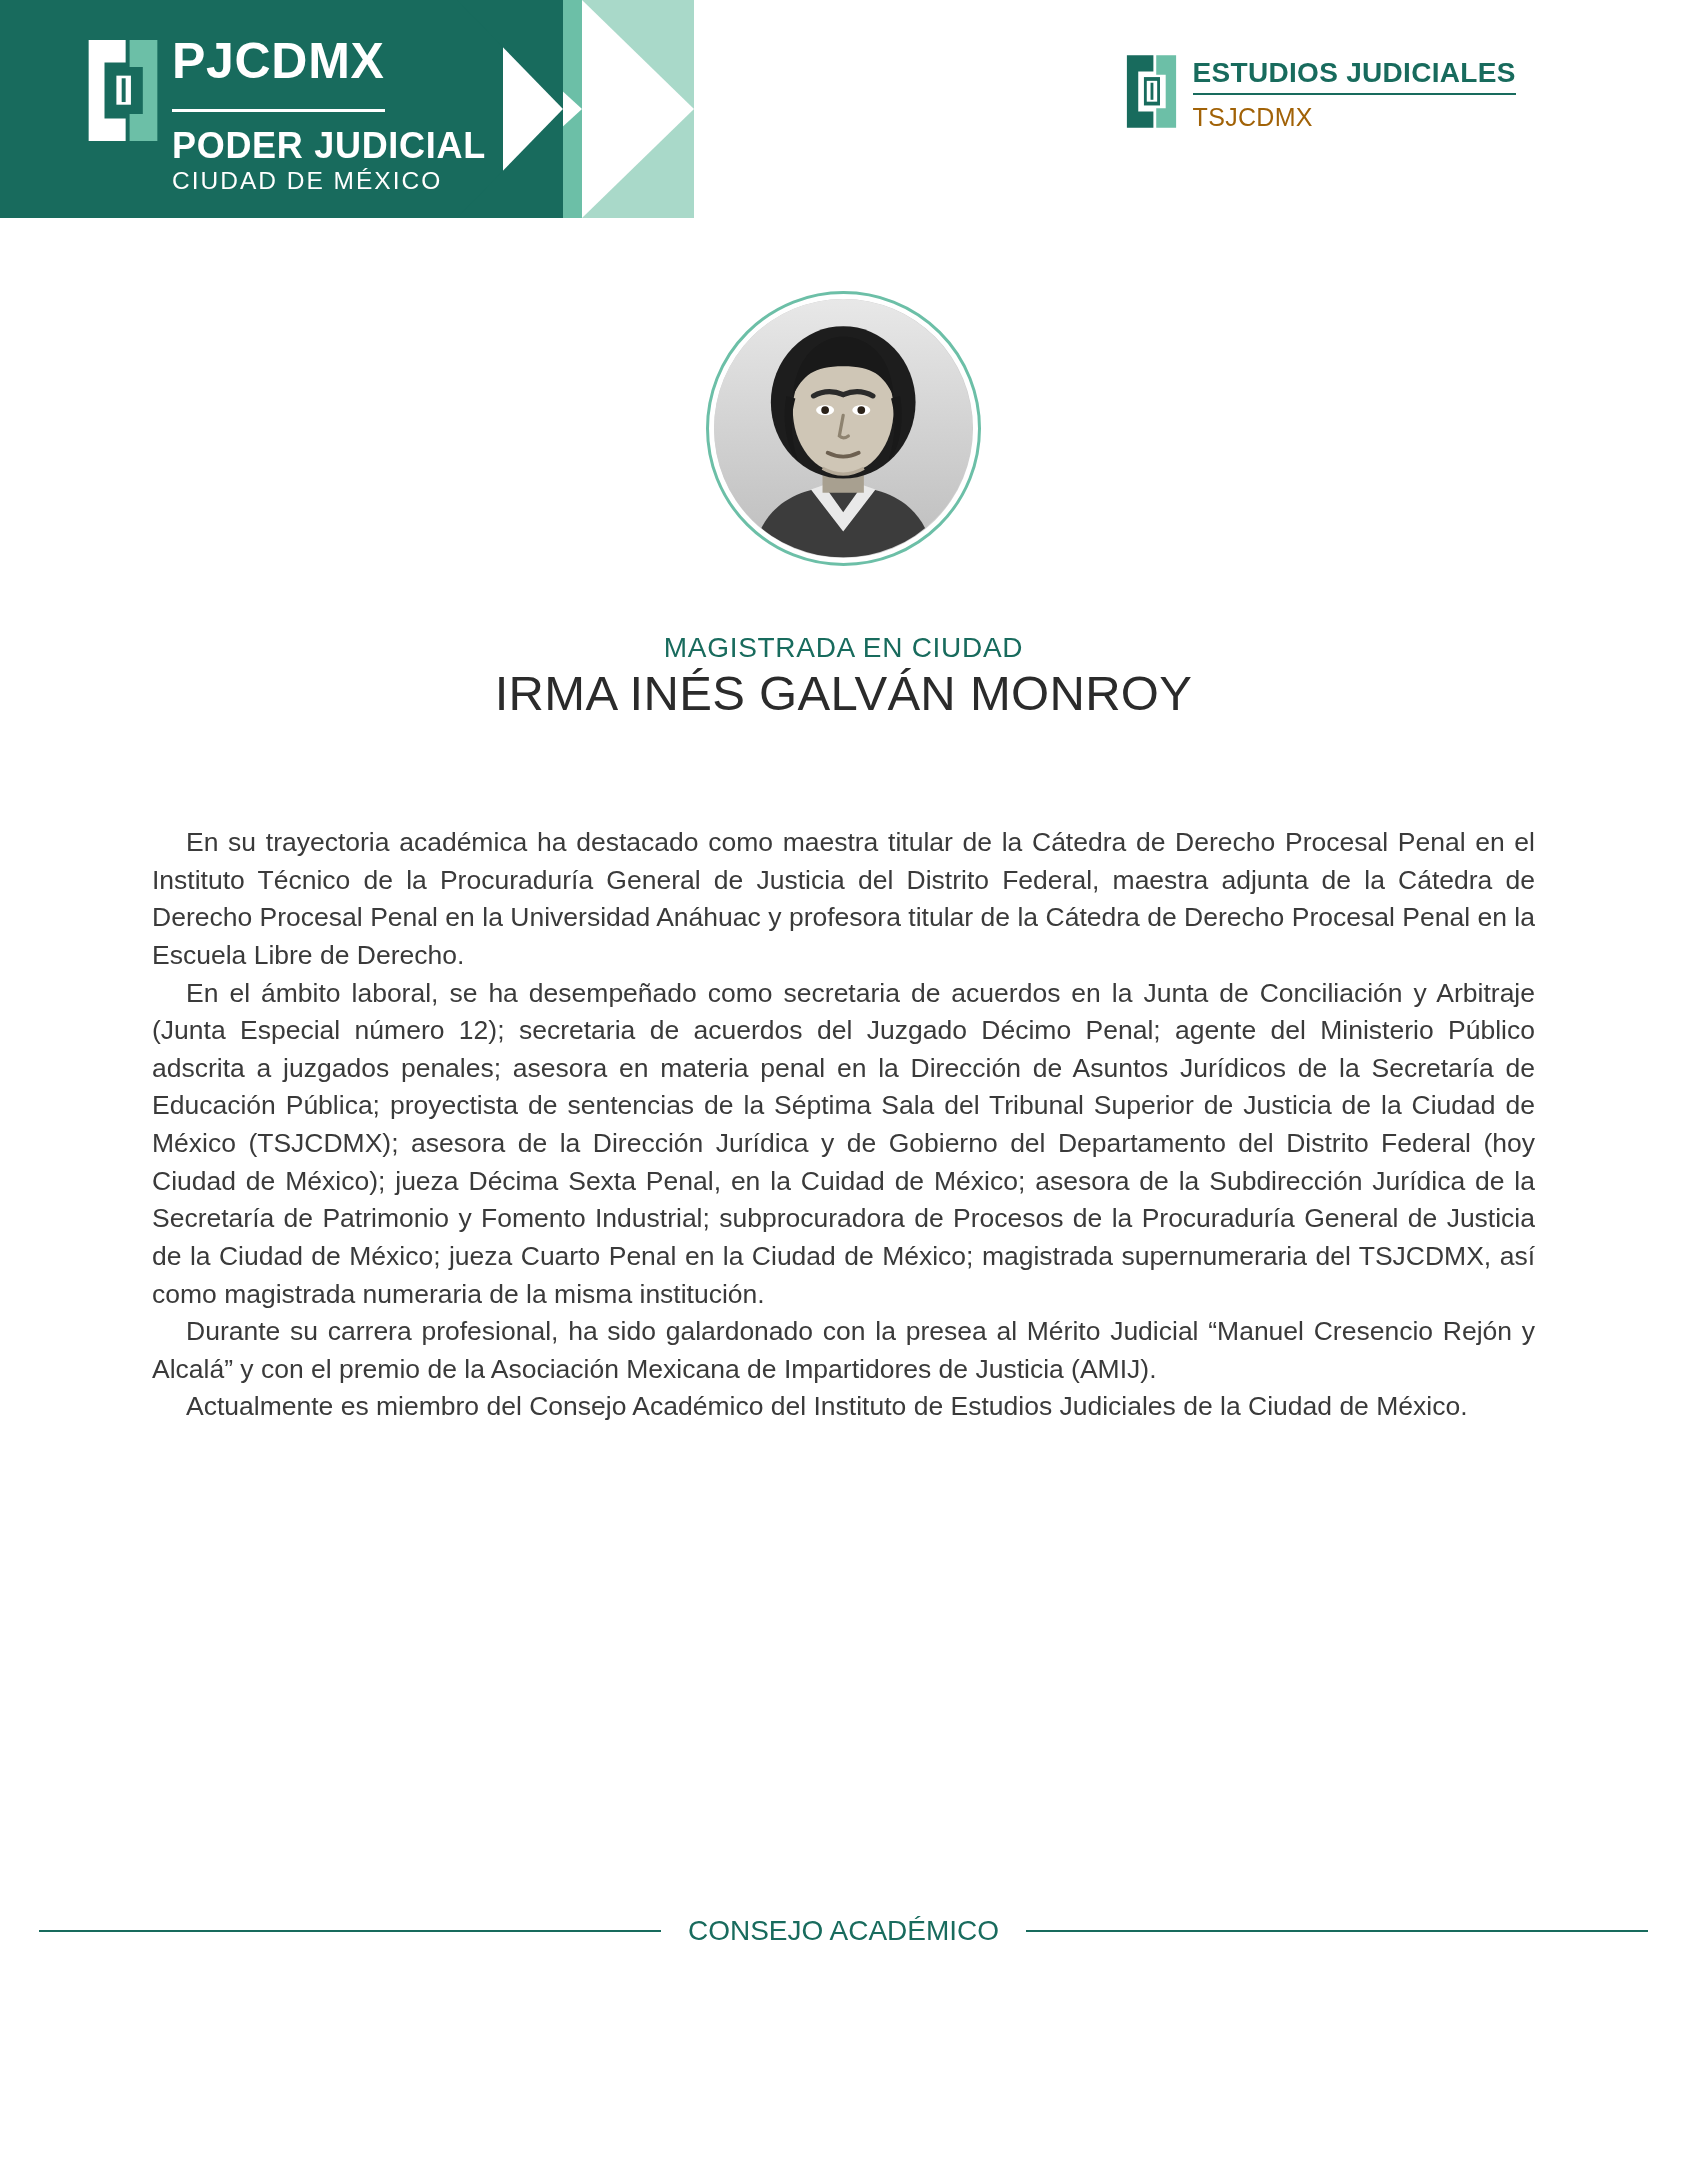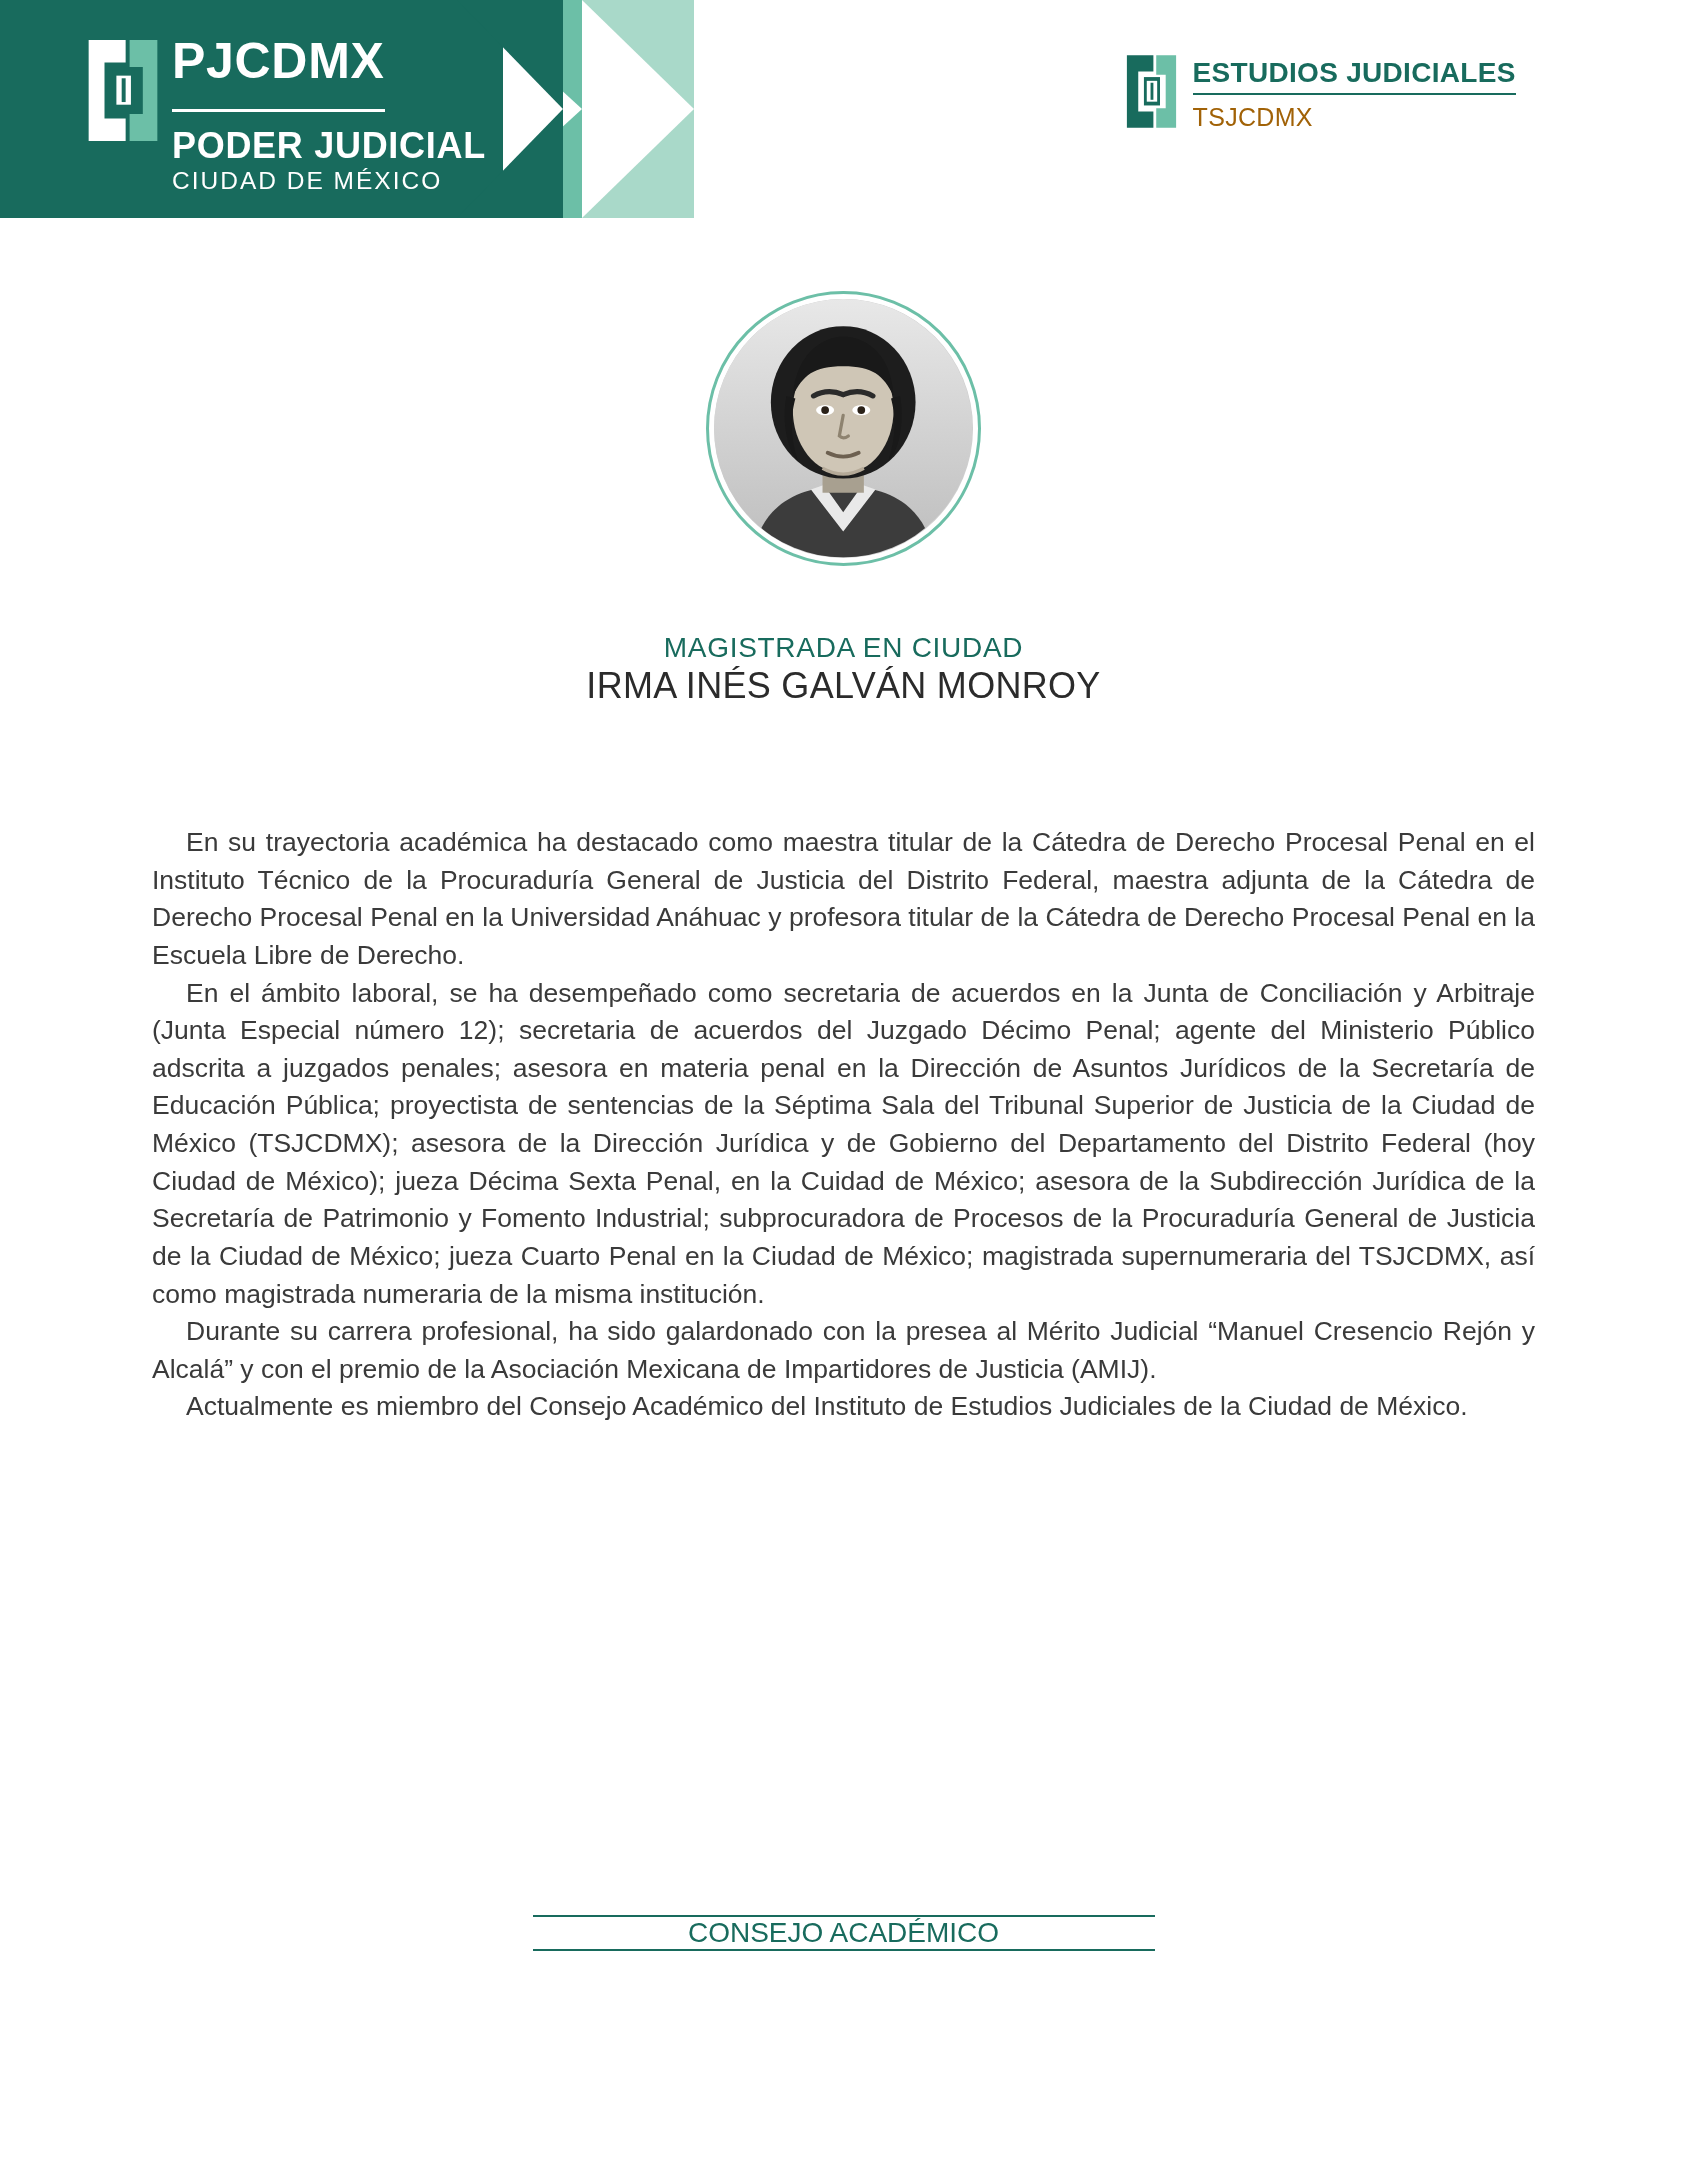--- a/index.html
+++ b/index.html
@@ -169,21 +169,21 @@
     text-align: center;
     font-size: 28px;
     color: #186b5d;
     letter-spacing: 0.7px;
   }
   .name-line {
     position: absolute;
     top: 665px;
     width: 100%;
     text-align: center;
-    font-size: 36px;
+    font-size: 49px;
     color: #2b2b2b;
     letter-spacing: 0.3px;
   }
 
   
   .bio {
     position: absolute;
     top: 824px;
     left: 152px;
     width: 1383px;
@@ -202,21 +202,20 @@
 
   
   .footer {
     position: absolute;
     top: 1915px;
     left: 0;
     width: 100%;
     display: flex;
     align-items: center;
     justify-content: center;
-    flex-direction: column;
   }
   .footer-rule {
     height: 2px;
     background: #186b5d;
     flex: 0 0 auto;
     width: 622px;
   }
   .footer-text {
     font-size: 28px;
     color: #186b5d;

